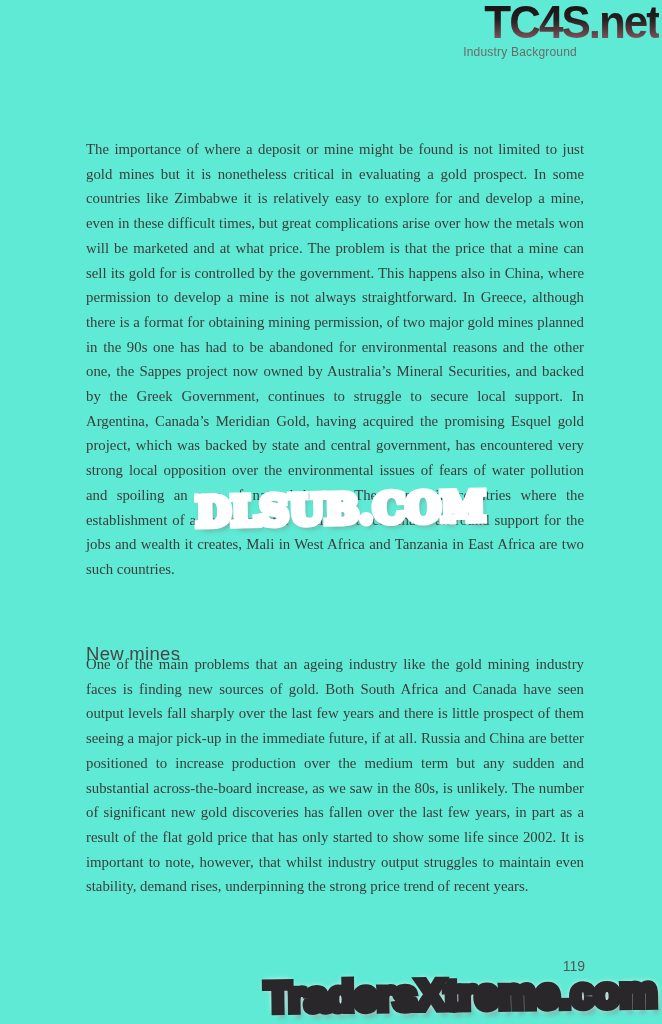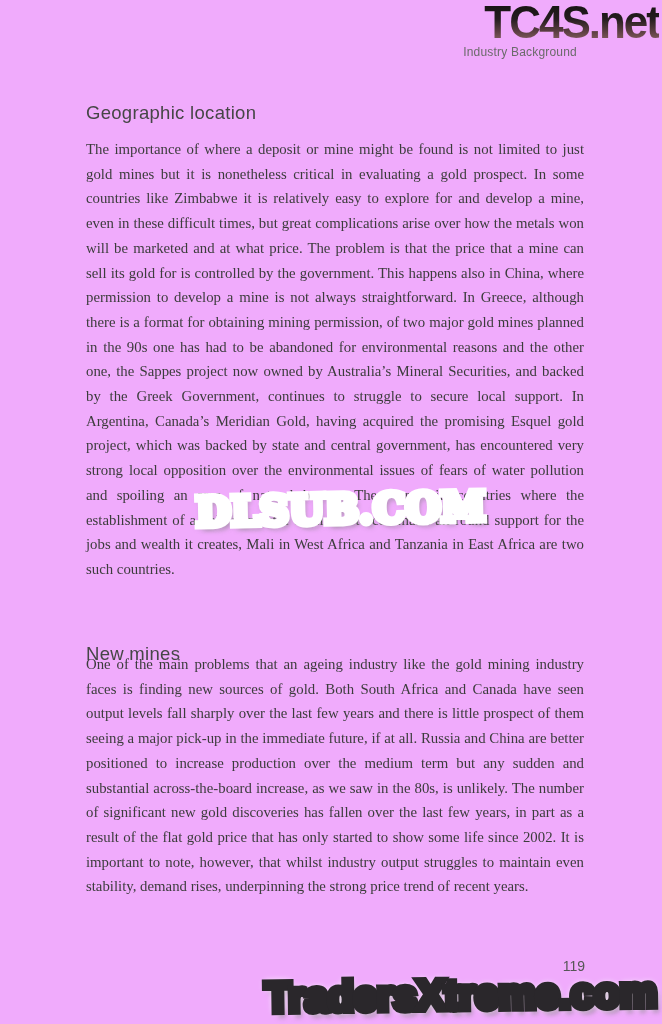--- a/index.html
+++ b/index.html
@@ -1,20 +1,20 @@
 <!DOCTYPE html>
 <html><head>
 <meta charset="utf-8">
 <style>
   html, body { margin: 0; padding: 0; background: #ffffff; }
   .page {
     position: relative;
     width: 662px;
     height: 1024px;
-    background: #f0abfc;
+    background: #5eead4;
     overflow: hidden;
     font-family: "Liberation Serif", serif;
   }
 
   
   .tc4s-logo {
     position: absolute;
     top: 0px;
     right: 3px;
     font-family: "Liberation Sans", sans-serif;
@@ -150,21 +150,20 @@
 </style>
 </head>
 <body>
 
 <div class="page">
 
   <div class="tc4s-logo">TC4S.net</div>
 
   <div class="industry-label">Industry Background</div>
 
-  <h2 class="section-heading heading-1">Geographic location</h2>
 
   <p class="para para-1">The importance of where a deposit or mine might be found is not limited to just gold mines but it is nonetheless critical in evaluating a gold prospect. In some countries like Zimbabwe it is relatively easy to explore for and develop a mine, even in these difficult times, but great complications arise over how the metals won will be marketed and at what price. The problem is that the price that a mine can sell its gold for is controlled by the government. This happens also in China, where permission to develop a mine is not always straightforward. In Greece, although there is a format for obtaining mining permission, of two major gold mines planned in the 90s one has had to be abandoned for environmental reasons and the other one, the Sappes project now owned by Australia’s Mineral Securities, and backed by the Greek Government, continues to struggle to secure local support. In Argentina, Canada’s Meridian Gold, having acquired the promising Esquel gold project, which was backed by state and central government, has encountered very strong local opposition over the environmental issues of fears of water pollution and spoiling an area of natural beauty. There are still countries where the establishment of a gold mine still continues to command all round support for the jobs and wealth it creates, Mali in West Africa and Tanzania in East Africa are two such countries.</p>
 
   <div class="dlsub-watermark" data-text="DLSUB.COM">DLSUB.COM</div>
 
   <h2 class="section-heading heading-2">New mines</h2>
 
   <p class="para para-2">One of the main problems that an ageing industry like the gold mining industry faces is finding new sources of gold. Both South Africa and Canada have seen output levels fall sharply over the last few years and there is little prospect of them seeing a major pick-up in the immediate future, if at all. Russia and China are better positioned to increase production over the medium term but any sudden and substantial across-the-board increase, as we saw in the 80s, is unlikely. The number of significant new gold discoveries has fallen over the last few years, in part as a result of the flat gold price that has only started to show some life since 2002. It is important to note, however, that whilst industry output struggles to maintain even stability, demand rises, underpinning the strong price trend of recent years.</p>
 
   <div class="page-number">119</div>

